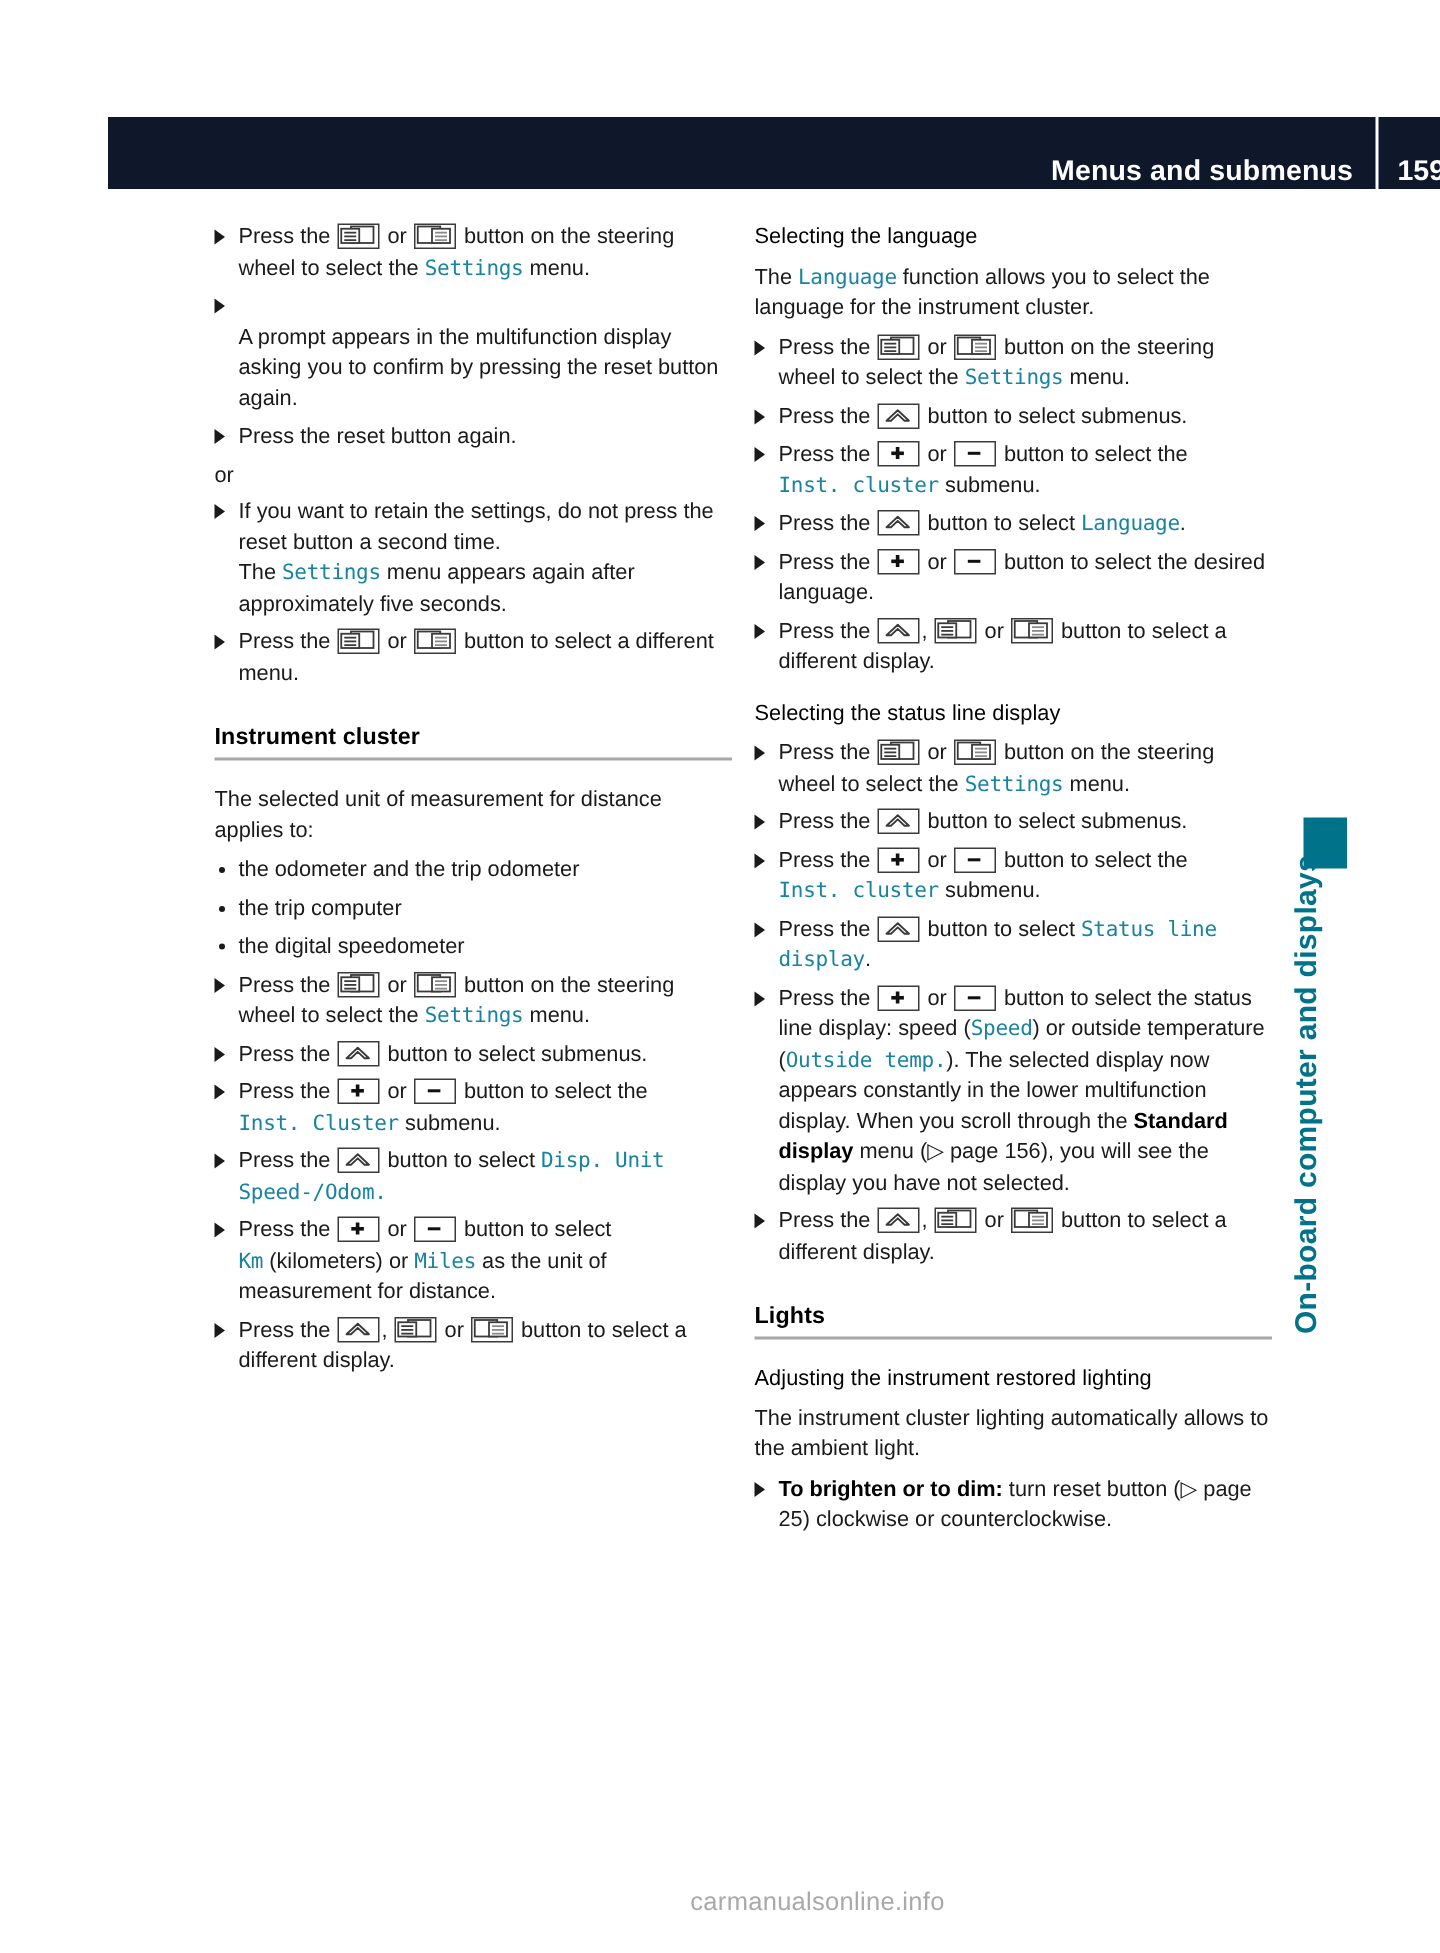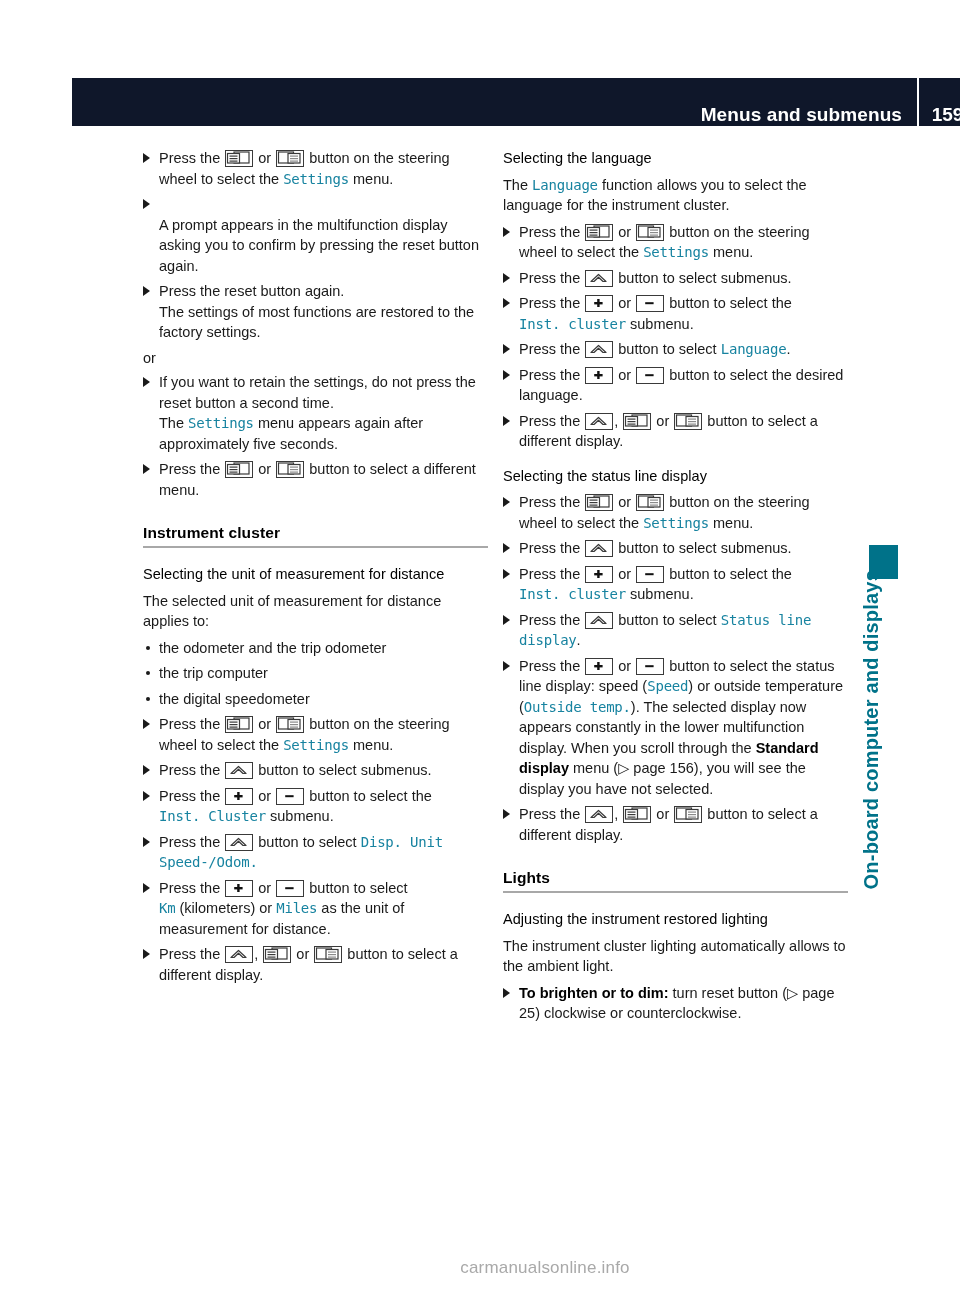--- a/index.html
+++ b/index.html
@@ -228,21 +228,20 @@
 
     <div class="step">
       <span class="tri"></span>
       <br>
       <span>A prompt appears in the multifunction display asking you to confirm by pressing the reset button again.</span>
     </div>
 
     <div class="step">
       <span class="tri"></span>
       <span>Press the reset button again.</span><br>
-      <span>The settings of most functions are restored to the factory settings.</span>
     </div>
 
     <div class="plain">or</div>
 
     <div class="step">
       <span class="tri"></span>
       <span>If you want to retain the settings, do not press the reset button a second time.</span><br>
       <span>The </span><span class="mono">Settings</span><span> menu appears again after approximately five seconds.</span>
     </div>
 
@@ -258,21 +257,20 @@
             <rect x="1.5" y="1" width="15" height="11" fill="#fff" stroke="#3a3a3a" stroke-width="1.2"></rect>
             <rect x="11" y="2.5" width="12" height="9.5" fill="#fff" stroke="#3a3a3a" stroke-width="1.2"></rect>
             <rect x="13" y="4.5" width="8" height="1.2" fill="#8a8a8a"></rect>
             <rect x="13" y="7" width="8" height="1.2" fill="#8a8a8a"></rect>
             <rect x="13" y="9.5" width="8" height="1.2" fill="#8a8a8a"></rect>
           </svg></span><span> button to select a different menu.</span>
     </div>
 
     <div class="sec-head">Instrument cluster</div>
 
-    <div class="sub-head">Selecting the unit of measurement for distance</div>
     <div class="para">The selected unit of measurement for distance applies to:</div>
 
     <div class="dash-item"><span class="dot"></span><span>the odometer and the trip odometer</span></div>
     <div class="dash-item"><span class="dot"></span><span>the trip computer</span></div>
     <div class="dash-item"><span class="dot"></span><span>the digital speedometer</span></div>
 
     <div class="step">
       <span class="tri"></span>
       <span>Press the </span><span class="key key-wide"><svg width="25" height="14" viewBox="0 0 25 14">
             <rect x="8" y="1" width="15" height="11" fill="#fff" stroke="#3a3a3a" stroke-width="1.2"></rect>

